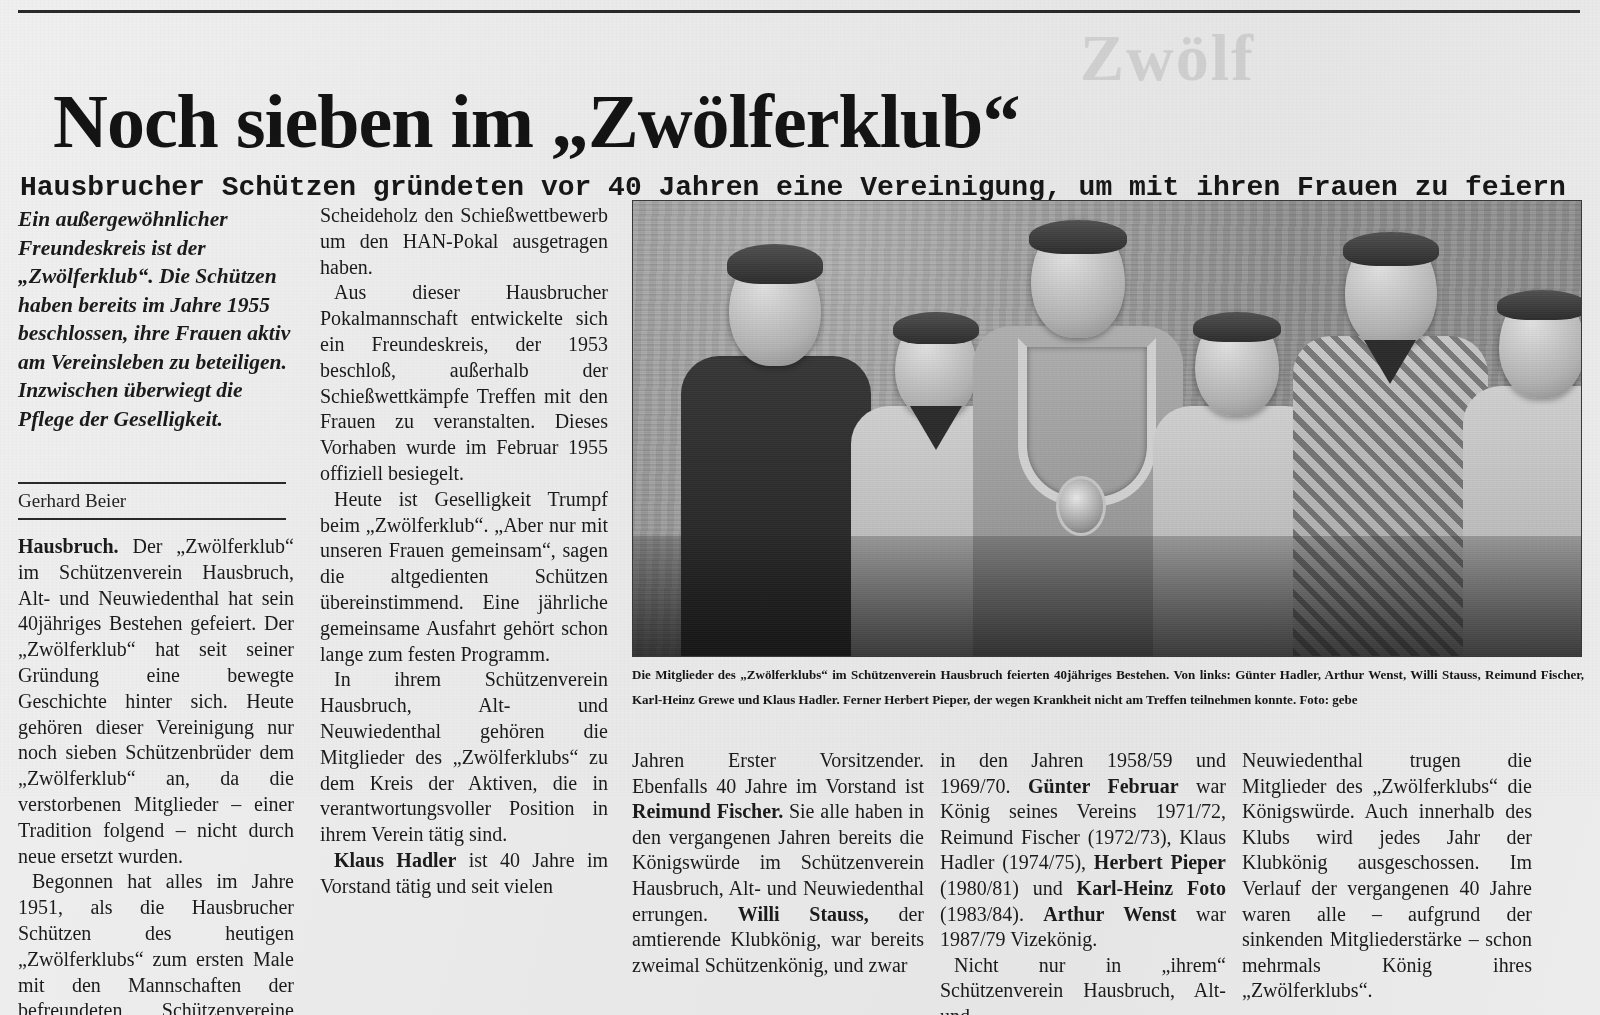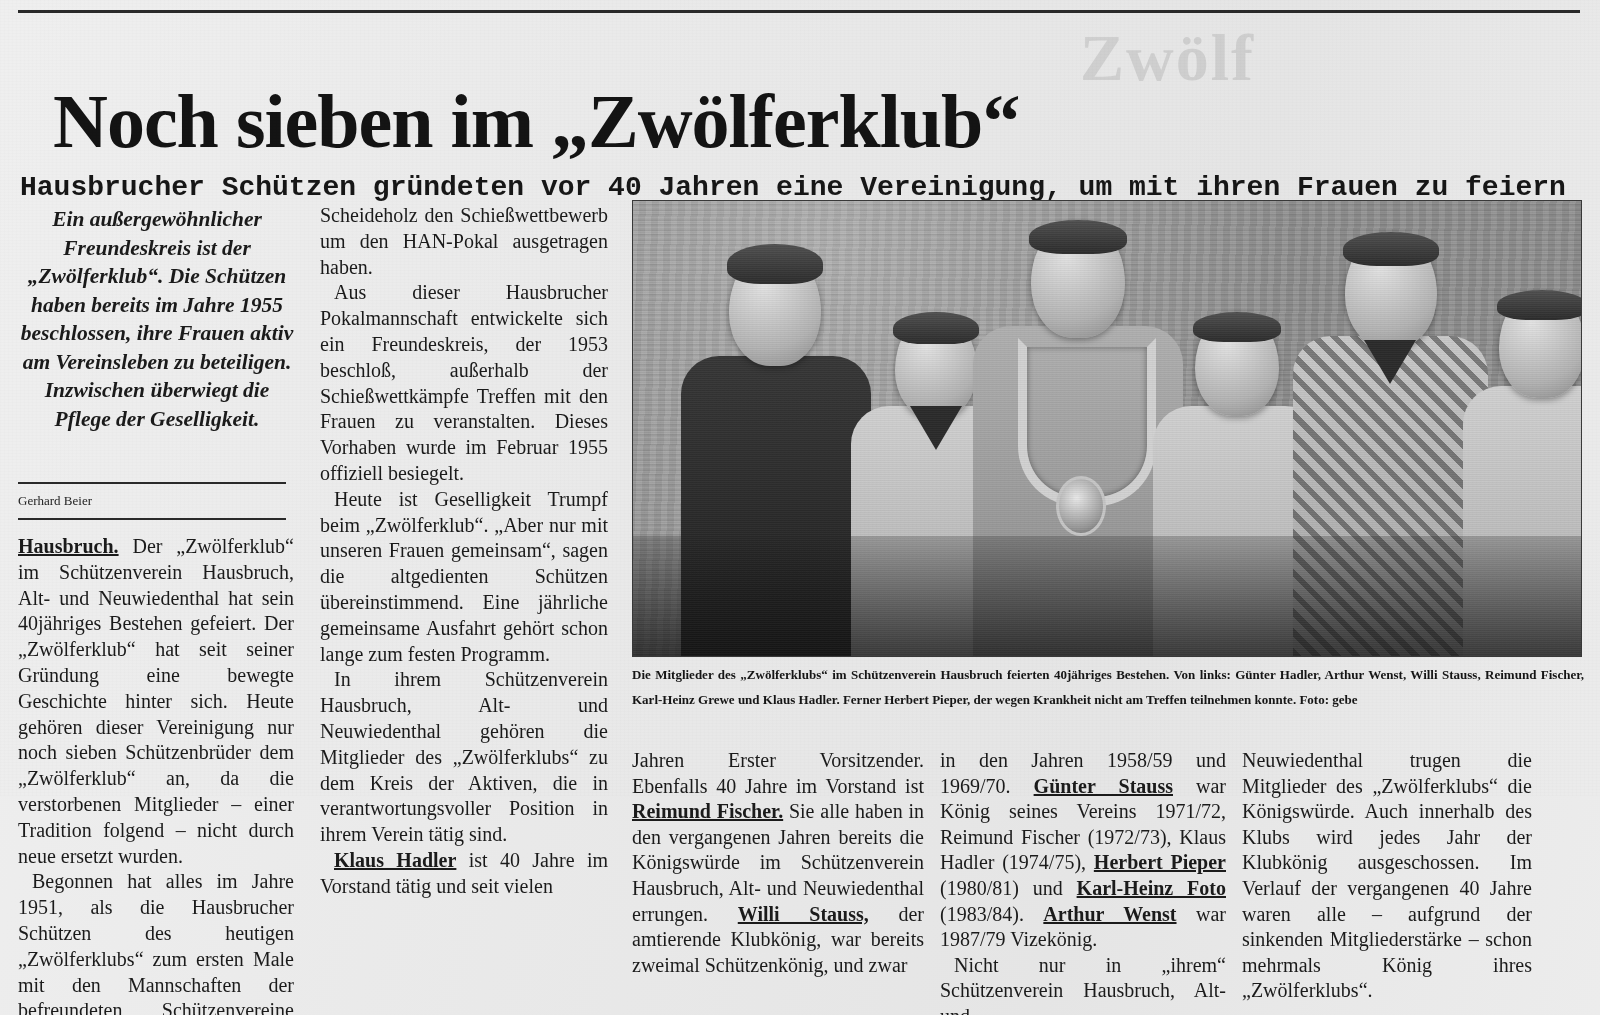--- a/index.html
+++ b/index.html
@@ -95,52 +95,52 @@
   .col p + p { text-indent: 14px; }
 
   .lede {
     left: 18px;
     top: 205px;
     width: 278px;
     font-style: italic;
     font-weight: bold;
     font-size: 21.5px;
     line-height: 28.5px;
-    text-align: center;
+    text-align: left;
   }
 
   .byline-rule {
     position: absolute;
     left: 18px; top: 482px;
     width: 268px; height: 2px;
     background: #2a2a2a;
   }
   .byline {
     position: absolute;
     left: 18px; top: 489px;
     width: 268px;
-    font-size: 13px;
+    font-size: 19px;
     line-height: 24px;
     color: #242424;
   }
   .byline-rule2 {
     position: absolute;
     left: 18px; top: 518px;
     width: 268px; height: 2px;
     background: #2a2a2a;
   }
 
   .col1 {
     left: 18px;
     top: 534px;
     width: 276px;
     font-size: 20px;
     line-height: 25.8px;
   }
-  .col1 b, .col2 b, .col3 b, .col4 b, .col5 b { font-weight: bold; text-decoration: underline; }
+  .col1 b, .col2 b, .col3 b, .col4 b, .col5 b { font-weight: bold; }
 
   .col2 {
     left: 320px;
     top: 203px;
     width: 288px;
     font-size: 20px;
     line-height: 25.8px;
   }
 
   
@@ -364,19 +364,19 @@
       <div class="photo-grain"></div>
     </div>
   </div>
 
   <div class="caption">Die Mitglieder des „Zwölferklubs“ im Schützenverein Hausbruch feierten 40jähriges Bestehen. Von links: Günter Hadler, Arthur Wenst, Willi Stauss, Reimund Fischer, Karl-Heinz Grewe und Klaus Hadler. Ferner Herbert Pieper, der wegen Krankheit nicht am Treffen teilnehmen konnte. Foto: gebe</div>
 
   <div class="col col3">
       <p>Jahren Erster Vorsitzender. Ebenfalls 40 Jahre im Vorstand ist <b>Reimund Fischer.</b> Sie alle haben in den vergangenen Jahren bereits die Königswürde im Schützenverein Hausbruch, Alt- und Neuwiedenthal errungen. <b>Willi Stauss,</b> der amtierende Klubkönig, war bereits zweimal Schützenkönig, und zwar</p>
     </div>
   <div class="col col4">
-      <p>in den Jahren 1958/59 und 1969/70. <b>Günter Stauss</b> war König seines Vereins 1971/72, Reimund Fischer (1972/73), Klaus Hadler (1974/75), <b>Herbert Pieper</b> (1980/81) und <b>Karl-Heinz Foto</b> (1983/84). <b>Arthur Wenst</b> war 1987/79 Vizekönig.</p>
+      <p>in den Jahren 1958/59 und 1969/70. <b>Günter Februar</b> war König seines Vereins 1971/72, Reimund Fischer (1972/73), Klaus Hadler (1974/75), <b>Herbert Pieper</b> (1980/81) und <b>Karl-Heinz Foto</b> (1983/84). <b>Arthur Wenst</b> war 1987/79 Vizekönig.</p>
       <p>Nicht nur in „ihrem“ Schützenverein Hausbruch, Alt- und</p>
     </div>
   <div class="col col5">
       <p>Neuwiedenthal trugen die Mitglieder des „Zwölferklubs“ die Königswürde. Auch innerhalb des Klubs wird jedes Jahr der Klubkönig ausgeschossen. Im Verlauf der vergangenen 40 Jahre waren alle – aufgrund der sinkenden Mitgliederstärke – schon mehrmals König ihres „Zwölferklubs“.</p>
     </div>
 </div>
 
 </body></html>

